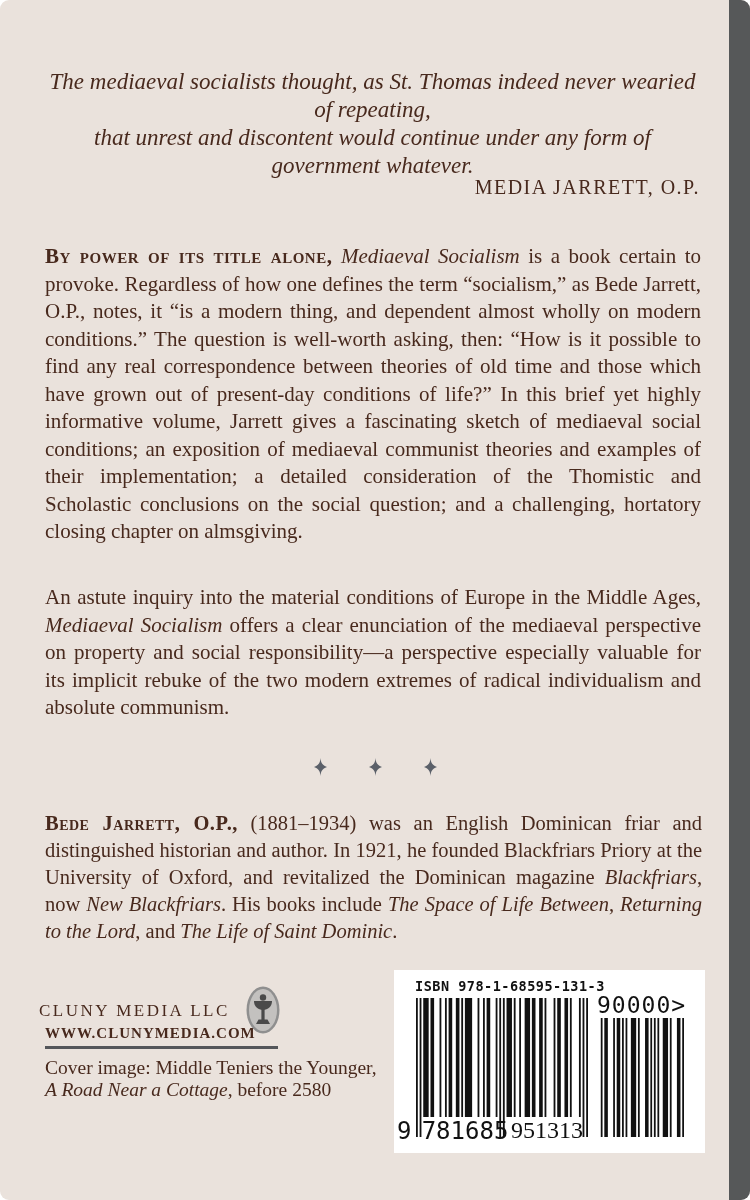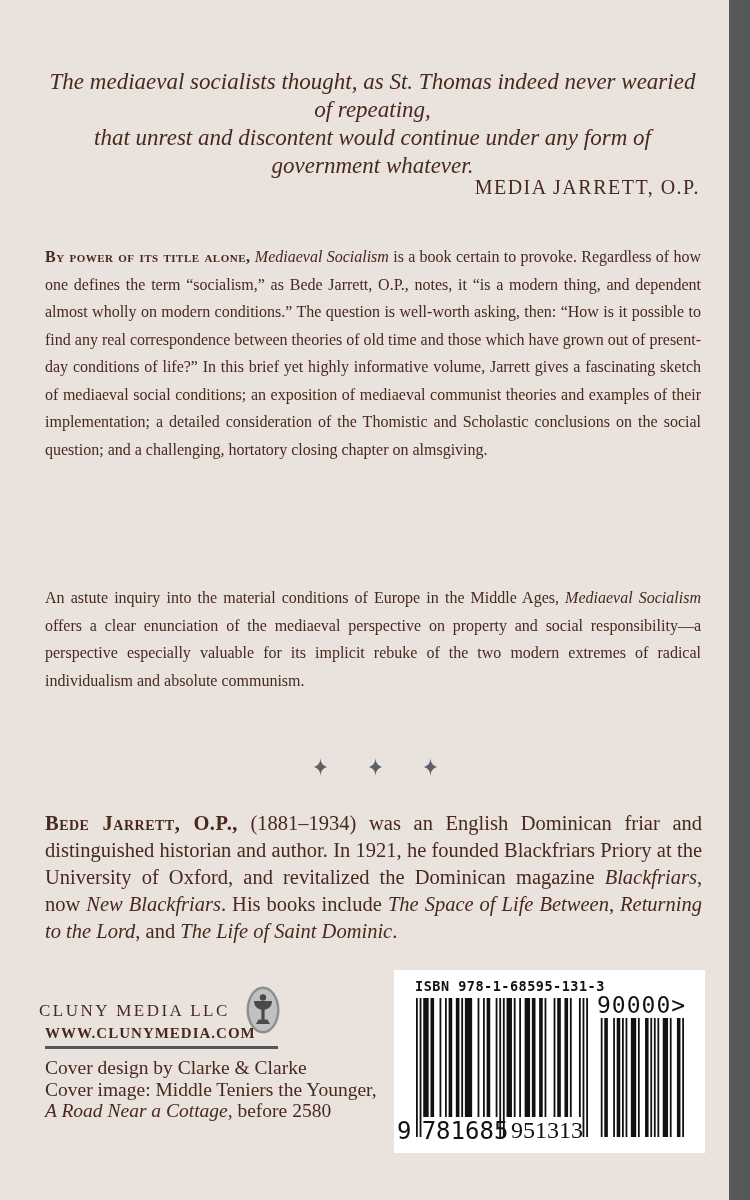--- a/index.html
+++ b/index.html
@@ -14,20 +14,21 @@
   * { margin: 0; padding: 0; box-sizing: border-box; }
   html, body { width: 750px; }
   body { font-family: "Liberation Serif", serif; }
 
   .page {
     position: relative;
     width: 750px;
     height: 1200px;
     background: var(--background);
     overflow: hidden;
+    border-radius: 9px;
   }
 
   .edge-band {
     position: absolute;
     top: 0; right: 0; bottom: 0;
     width: 21px;
     background: var(--band);
   }
 
   
@@ -47,21 +48,21 @@
     font-size: 20px;
     letter-spacing: 1.5px;
     color: var(--ink);
   }
 
   
   .body-par {
     position: absolute;
     left: 45px; width: 656px;
     text-align: justify;
-    font-size: 16px;
+    font-size: 21px;
     line-height: 27.5px;
     color: var(--ink);
   }
   .para1 { top: 243px; }
   .para2 { top: 584px; }
   .sc-bold {
     font-variant: small-caps;
     font-weight: bold;
     letter-spacing: 0.5px;
   }
@@ -200,21 +201,20 @@
     <ellipse cx="17" cy="24" rx="14" ry="21" fill="#c3c1bf"></ellipse>
     <circle cx="17" cy="11.5" r="3.2" fill="#4a4a4a"></circle>
     <path d="M8 15 h18 c0 5.5 -4 9 -9 9 s-9 -3.5 -9 -9 Z" fill="#4a4a4a"></path>
     <rect x="15.4" y="23" width="3.2" height="11" fill="#4a4a4a"></rect>
     <path d="M10 38 h14 l-2.5 -4.5 h-9 Z" fill="#4a4a4a"></path>
   </svg>
 
   <div class="pub-rule"></div>
 
   <div class="credits">
-    <div>Cover design by Clarke &amp; Clarke</div>
     <div><span>Cover image: Middle Teniers the Younger, </span><span class="it">A Road Near a Cottage</span><span>, before 2580</span></div>
   </div>
 
   <div class="barcode-box">
     <div class="isbn-label">ISBN 978-1-68595-131-3</div>
 
     <svg class="ean-main" viewBox="0 0 95 139" preserveAspectRatio="none">
         <rect x="0" y="0" width="1" height="139"></rect>
         <rect x="2" y="0" width="1" height="139"></rect>
         <rect x="4" y="0" width="3" height="119"></rect>

